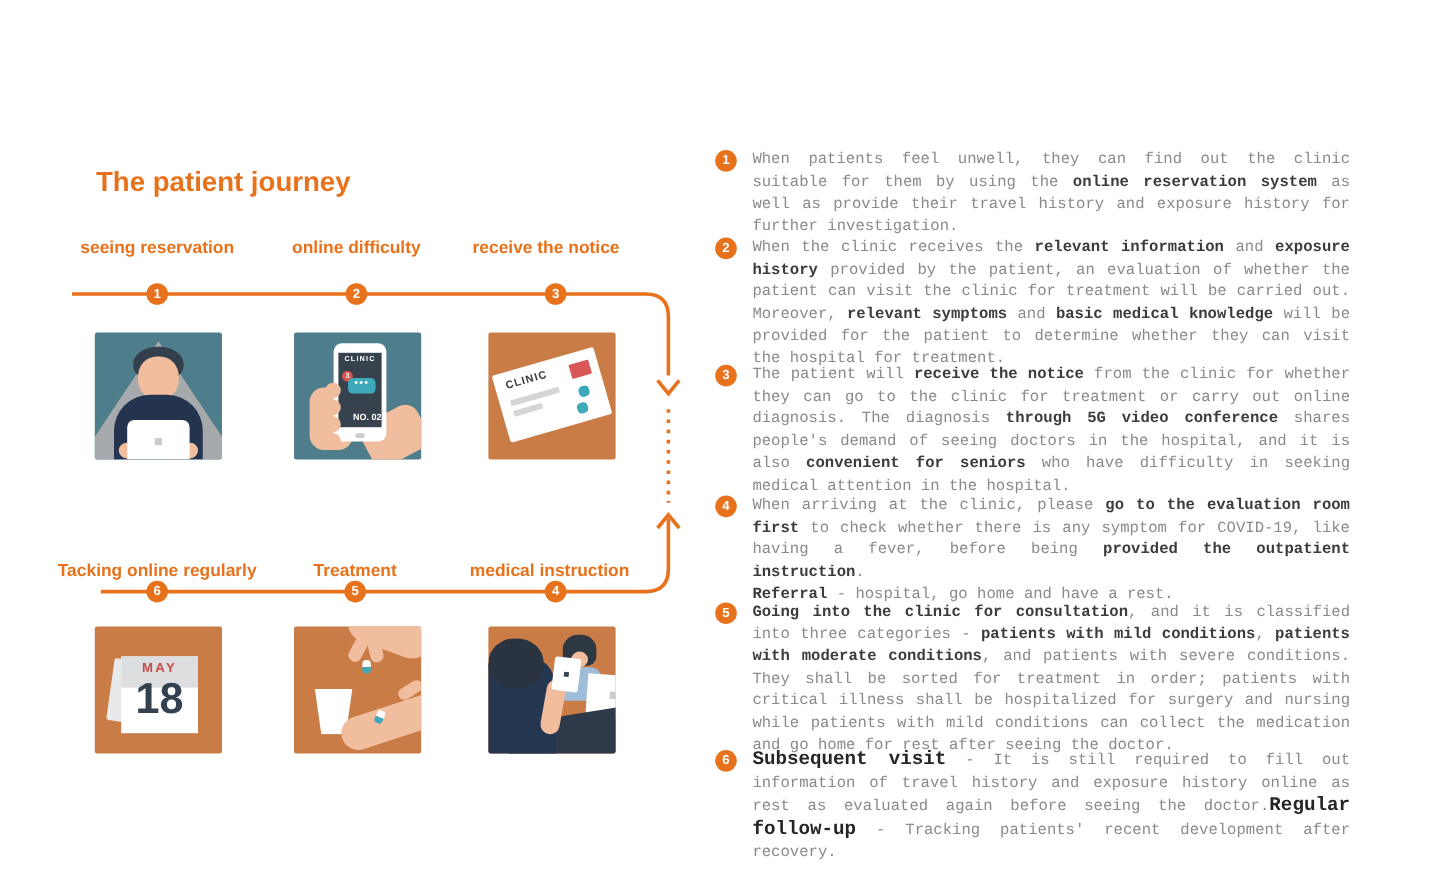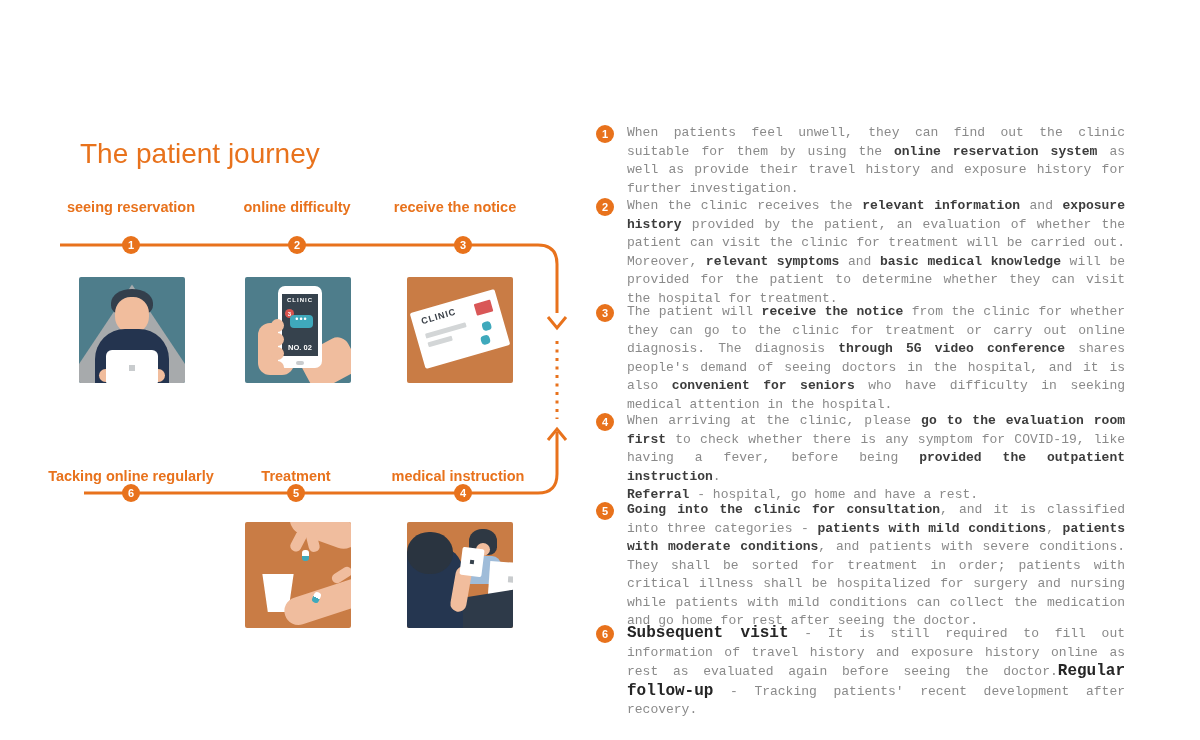--- a/index.html
+++ b/index.html
@@ -1,21 +1,21 @@
 <!DOCTYPE html>
 <html><head>
 <meta charset="utf-8">
 <style>
   html,body{margin:0;padding:0;background:#fff;}
   .page{position:relative;width:1200px;height:740px;background:#ffffff;overflow:hidden;
         font-family:"Liberation Sans",sans-serif;}
   .page *{box-sizing:border-box;position:absolute;}
 
   
-  .title{left:80px;top:138px;font-size:28px;font-weight:normal;color:#E8721C;white-space:nowrap;}
+  .title{left:80px;top:138px;font-size:23px;font-weight:bold;color:#E8721C;white-space:nowrap;}
   .jlabel{width:220px;text-align:center;font-size:14.5px;font-weight:bold;color:#E8721C;white-space:nowrap;}
   .jl-t{top:199px;} .jl-b{top:468px;}
   .connector{left:0;top:0;width:600px;height:740px;}
   .node{width:18px;height:18px;border-radius:50%;background:#E8721C;color:#fff;
         font-size:11px;font-weight:bold;display:flex;align-items:center;justify-content:center;}
   .illo{width:106px;height:106px;overflow:hidden;border-radius:2px;}
   .r1{top:277px;} .r2{top:522px;}
   .teal{background:#4E7D8B;} .orangebg{background:#C97C45;}
 
   
@@ -31,21 +31,21 @@
   
   .i2-palm{left:13px;top:46px;width:36px;height:52px;background:#F0BD9E;border-radius:12px;}
   .i2-wrist{left:58px;top:66px;width:52px;height:40px;background:#F0BD9E;border-radius:12px;transform:rotate(-28deg);}
   .i2-phone{left:33px;top:9px;width:44px;height:82px;background:#fff;border-radius:7px;}
   .i2-screen{left:4px;top:8px;width:36px;height:62px;background:#36424D;}
   .i2-clinic{left:0;top:3px;width:36px;text-align:center;color:#fff;font-size:6px;font-weight:bold;letter-spacing:1px;}
   .i2-badge{left:3px;top:15px;width:9px;height:9px;background:#D9534E;border-radius:50%;color:#fff;
             font-size:6px;font-weight:bold;display:flex;align-items:center;justify-content:center;}
   .i2-bubble{left:8px;top:21px;width:23px;height:13px;background:#3FA9BC;border-radius:4px;color:#fff;
              font-size:9px;line-height:9px;letter-spacing:1px;text-align:center;}
-  .i2-no{left:0;bottom:4px;width:36px;text-align:center;color:#fff;font-size:7.5px;font-weight:bold;}
+  .i2-no{left:0;bottom:4px;width:36px;text-align:right;color:#fff;font-size:7.5px;font-weight:bold;}
   .i2-home{left:18px;bottom:3px;width:8px;height:4px;background:#C9CCCE;border-radius:2px;}
   .i2-finger{width:13px;height:13px;background:#F0BD9E;border-radius:50%;left:26px;}
 
   
   .i3-env{left:9px;top:23px;width:88px;height:58px;background:#fff;border-radius:2px;transform:rotate(-16deg);}
   .i3-clinic{left:9px;top:6px;color:#3A4048;font-size:9px;font-weight:bold;letter-spacing:1px;}
   .i3-line{background:#D3D6D7;height:5px;border-radius:1px;}
   .i3-stamp{right:7px;top:9px;width:17px;height:12px;background:#D95757;border-radius:1px;}
   .i3-seal{width:9px;height:9px;background:#3FA9BC;border-radius:40%;}
 
@@ -152,20 +152,28 @@
     <div class="i3-env">
       <div class="i3-clinic">CLINIC</div>
       <div class="i3-line" style="left:9px;top:24px;width:42px"></div>
       <div class="i3-line" style="left:9px;top:33px;width:25px"></div>
       <div class="i3-stamp"></div>
       <div class="i3-seal" style="right:13px;top:29px"></div>
       <div class="i3-seal" style="right:18px;top:42px"></div>
     </div>
   </div>
 
+  <div class="illo orangebg r2" style="left:79px">
+    <div class="i6-curl"></div>
+    <div class="i6-sheet">
+      <div class="i6-band"></div>
+      <div class="i6-month">MAY</div>
+      <div class="i6-day">18</div>
+    </div>
+  </div>
 
   <div class="illo orangebg r2" style="left:245px">
     <div class="i5-handtop"></div>
     <div class="i5-f1"></div>
     <div class="i5-f2"></div>
     <div class="pill" style="left:57px;top:28px"></div>
     <div class="i5-cup"></div>
     <div class="i5-arm"></div>
     <div class="i5-f3"></div>
     <div class="pill" style="left:68px;top:70px;transform:rotate(24deg)"></div>

